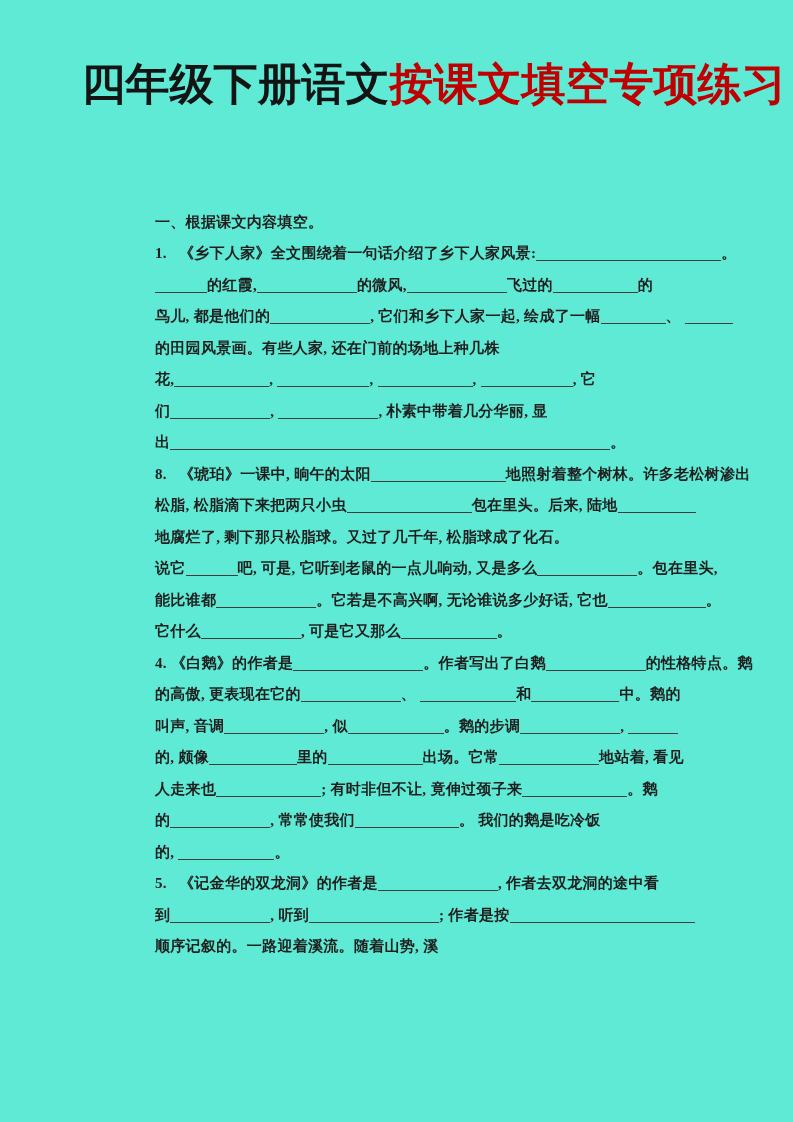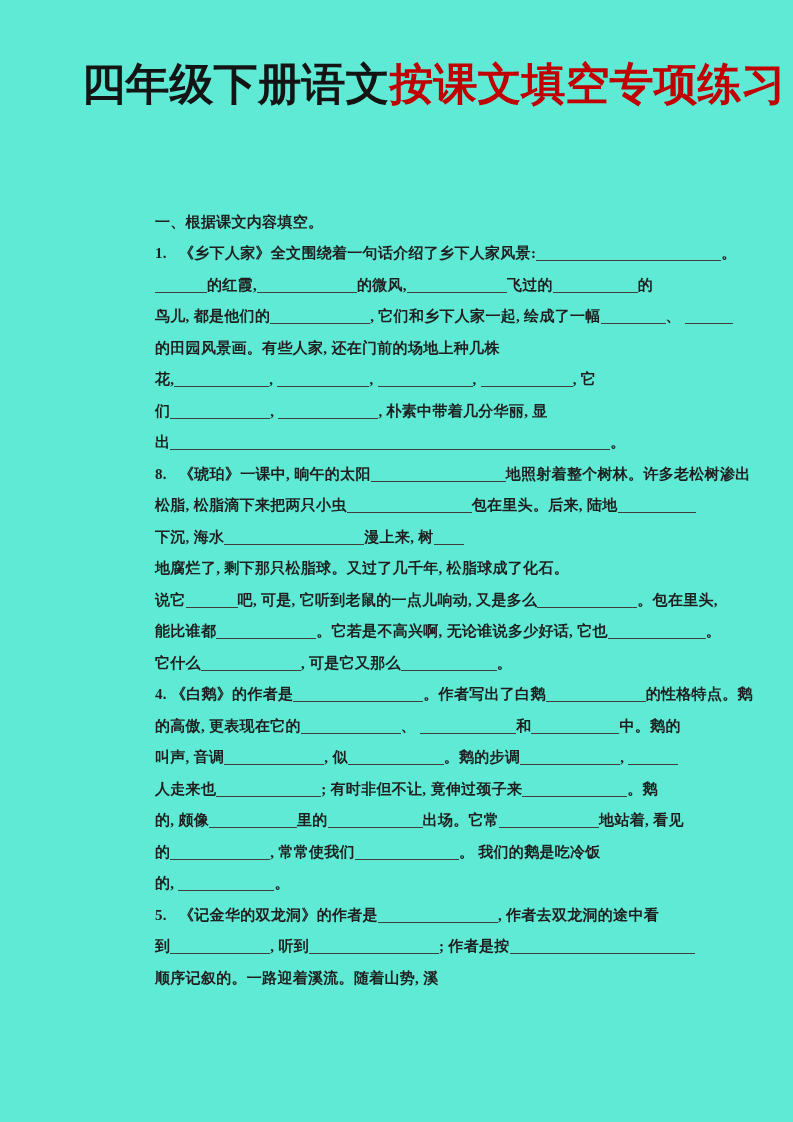--- a/index.html
+++ b/index.html
@@ -66,29 +66,28 @@
   <div class="line"><span class="seg">一、根据课文内容填空。</span></div>
       <div class="line"><span class="seg">1.   《乡下人家》全文围绕着一句话介绍了乡下人家风景:</span><span class="blank" style="width: 185px;"></span><span class="seg">。</span></div>
       <div class="line"><span class="blank" style="width: 52px;"></span><span class="seg">的红霞,</span><span class="blank" style="width: 100px;"></span><span class="seg">的微风,</span><span class="blank" style="width: 100px;"></span><span class="seg">飞过的</span><span class="blank" style="width: 85px;"></span><span class="seg">的</span></div>
       <div class="line"><span class="seg">鸟儿, 都是他们的</span><span class="blank" style="width: 100px;"></span><span class="seg">, 它们和乡下人家一起, 绘成了一幅</span><span class="blank" style="width: 65px;"></span><span class="seg">、 </span><span class="blank" style="width: 48px;"></span></div>
       <div class="line"><span class="seg">的田园风景画。有些人家, 还在门前的场地上种几株</span></div>
       <div class="line"><span class="seg">花,</span><span class="blank" style="width: 95px;"></span><span class="seg">, </span><span class="blank" style="width: 92px;"></span><span class="seg">, </span><span class="blank" style="width: 95px;"></span><span class="seg">, </span><span class="blank" style="width: 92px;"></span><span class="seg">, 它</span></div>
       <div class="line"><span class="seg">们</span><span class="blank" style="width: 100px;"></span><span class="seg">, </span><span class="blank" style="width: 100px;"></span><span class="seg">, 朴素中带着几分华丽, 显</span></div>
       <div class="line"><span class="seg">出</span><span class="blank" style="width: 440px;"></span><span class="seg">。</span></div>
       <div class="line"><span class="seg">8.   《琥珀》一课中, 晌午的太阳</span><span class="blank" style="width: 135px;"></span><span class="seg">地照射着整个树林。许多老松树渗出</span></div>
       <div class="line"><span class="seg">松脂, 松脂滴下来把两只小虫</span><span class="blank" style="width: 125px;"></span><span class="seg">包在里头。后来, 陆地</span><span class="blank" style="width: 78px;"></span></div>
-      <div class="line"><span class="seg">下沉, 海水</span><span class="blank" style="width: 140px;"></span><span class="seg">漫上来, 树</span><span class="blank" style="width: 30px;"></span></div>
       <div class="line"><span class="seg">地腐烂了, 剩下那只松脂球。又过了几千年, 松脂球成了化石。</span></div>
       <div class="line"><span class="seg">说它</span><span class="blank" style="width: 52px;"></span><span class="seg">吧, 可是, 它听到老鼠的一点儿响动, 又是多么</span><span class="blank" style="width: 100px;"></span><span class="seg">。包在里头,</span></div>
       <div class="line"><span class="seg">能比谁都</span><span class="blank" style="width: 100px;"></span><span class="seg">。它若是不高兴啊, 无论谁说多少好话, 它也</span><span class="blank" style="width: 98px;"></span><span class="seg">。</span></div>
       <div class="line"><span class="seg">它什么</span><span class="blank" style="width: 100px;"></span><span class="seg">, 可是它又那么</span><span class="blank" style="width: 96px;"></span><span class="seg">。</span></div>
       <div class="line"><span class="seg">4. 《白鹅》的作者是</span><span class="blank" style="width: 130px;"></span><span class="seg">。作者写出了白鹅</span><span class="blank" style="width: 100px;"></span><span class="seg">的性格特点。鹅</span></div>
       <div class="line"><span class="seg">的高傲, 更表现在它的</span><span class="blank" style="width: 100px;"></span><span class="seg">、 </span><span class="blank" style="width: 96px;"></span><span class="seg">和</span><span class="blank" style="width: 88px;"></span><span class="seg">中。鹅的</span></div>
       <div class="line"><span class="seg">叫声, 音调</span><span class="blank" style="width: 100px;"></span><span class="seg">, 似</span><span class="blank" style="width: 96px;"></span><span class="seg">。鹅的步调</span><span class="blank" style="width: 100px;"></span><span class="seg">, </span><span class="blank" style="width: 50px;"></span></div>
+      <div class="line"><span class="seg">的, 颇像</span><span class="blank" style="width: 88px;"></span><span class="seg">里的</span><span class="blank" style="width: 95px;"></span><span class="seg">出场。它常</span><span class="blank" style="width: 100px;"></span><span class="seg">地站着, 看见</span></div>
       <div class="line"><span class="seg">人走来也</span><span class="blank" style="width: 105px;"></span><span class="seg">; 有时非但不让, 竟伸过颈子来</span><span class="blank" style="width: 105px;"></span><span class="seg">。鹅</span></div>
-      <div class="line"><span class="seg">的, 颇像</span><span class="blank" style="width: 88px;"></span><span class="seg">里的</span><span class="blank" style="width: 95px;"></span><span class="seg">出场。它常</span><span class="blank" style="width: 100px;"></span><span class="seg">地站着, 看见</span></div>
       <div class="line"><span class="seg">的</span><span class="blank" style="width: 100px;"></span><span class="seg">, 常常使我们</span><span class="blank" style="width: 104px;"></span><span class="seg">。 我们的鹅是吃冷饭</span></div>
       <div class="line"><span class="seg">的, </span><span class="blank" style="width: 96px;"></span><span class="seg">。</span></div>
       <div class="line"><span class="seg">5.   《记金华的双龙洞》的作者是</span><span class="blank" style="width: 120px;"></span><span class="seg">, 作者去双龙洞的途中看</span></div>
       <div class="line"><span class="seg">到</span><span class="blank" style="width: 100px;"></span><span class="seg">, 听到</span><span class="blank" style="width: 130px;"></span><span class="seg">; 作者是按</span><span class="blank" style="width: 185px;"></span></div>
       <div class="line"><span class="seg">顺序记叙的。一路迎着溪流。随着山势, 溪</span></div>
     </div>
 </div>
 
 </body></html>

